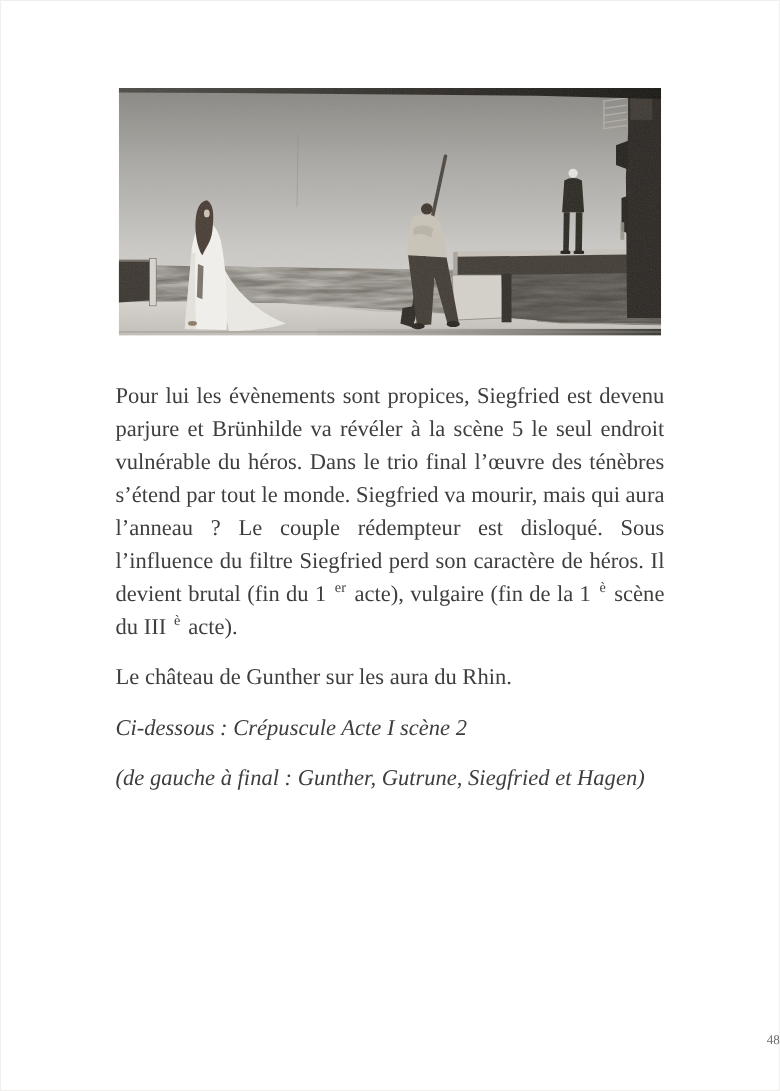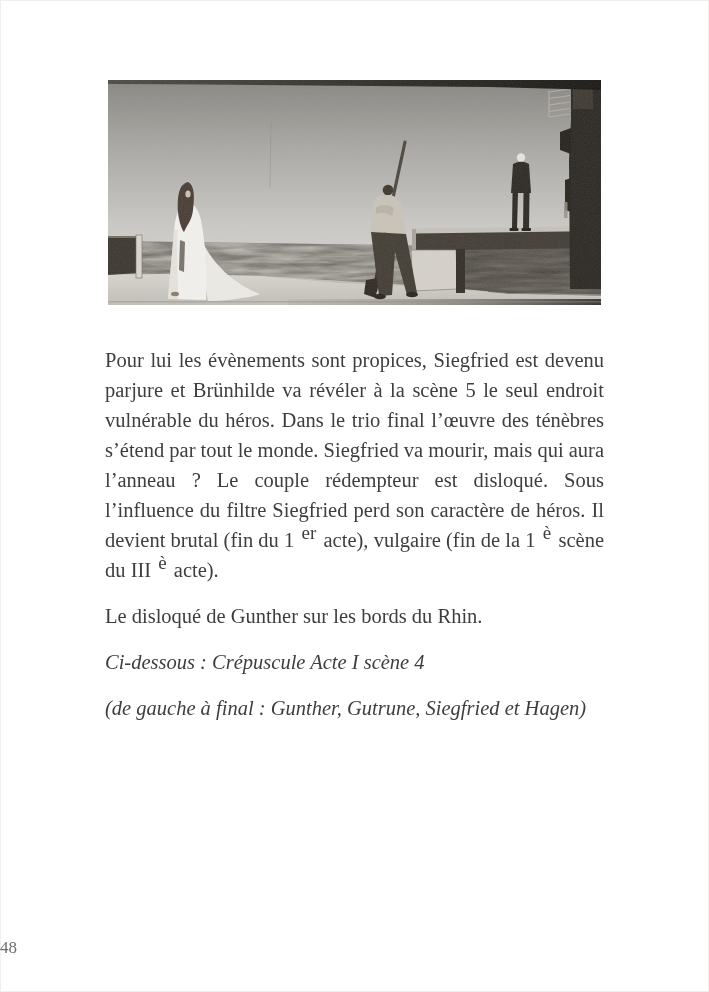--- a/index.html
+++ b/index.html
@@ -27,32 +27,32 @@
     left: 105px;
     top: 345px;
     width: 499px;
     font-size: 20.5px;
     line-height: 30px;
   }
   .text-block p { margin: 0 0 16px 0; }
   .just { text-align: justify; }
   .italic { font-style: italic; }
   sup {
-    font-size: 19px;
+    font-size: 13px;
     line-height: 0;
     vertical-align: super;
     margin: 0 2px;
   }
   .page-number {
     position: absolute;
     top: 938px;
     left: 0;
     width: 709px;
-    text-align: left;
-    font-size: 17px;
+    text-align: right;
+    font-size: 12px;
     color: #6e6e6e;
   }
 </style>
 </head>
 <body>
 
 <div class="page">
 
   <figure class="photo" aria-label="Photographie de scène en noir et blanc : femme en robe blanche, homme tenant une lance, homme en costume sombre sur une jetée près d'une tour, devant la mer">
     <svg width="493" height="225" viewBox="0 0 493 225" xmlns="http://www.w3.org/2000/svg">
@@ -172,20 +172,20 @@
       <path d="M0,0 L493,0 L493,10 L380,7 L100,4.5 L0,4 Z" fill="url(#topbarg)"></path>
 
       <rect x="0" y="0" width="493" height="225" fill="#888888" filter="url(#grainF)"></rect>
     </svg>
   </figure>
 
   <main class="text-block">
     <p class="just">
       <span>Pour lui les évènements sont propices, Siegfried est devenu parjure et Brünhilde va révéler à la scène 5 le seul endroit vulnérable du héros. Dans le trio final l’œuvre des ténèbres s’étend par tout le monde. Siegfried va mourir, mais qui aura l’anneau ? Le couple rédempteur est disloqué. Sous l’influence du filtre Siegfried perd son caractère de héros. Il devient brutal (fin du 1 </span><sup>er</sup><span> acte), vulgaire (fin de la 1 </span><sup>è</sup><span> scène du III </span><sup>è</sup><span> acte).</span>
     </p>
-    <p>Le disloqué de Gunther sur les bords du Rhin.</p>
-    <p class="italic">Ci-dessous : Crépuscule Acte I scène 4</p>
+    <p>Le château de Gunther sur les aura du Rhin.</p>
+    <p class="italic">Ci-dessous : Crépuscule Acte I scène 2</p>
     <p class="italic just">(de gauche à final : Gunther, Gutrune, Siegfried et Hagen)</p>
   </main>
 
   <div class="page-number">48</div>
 
 </div>
 
 </body></html>

